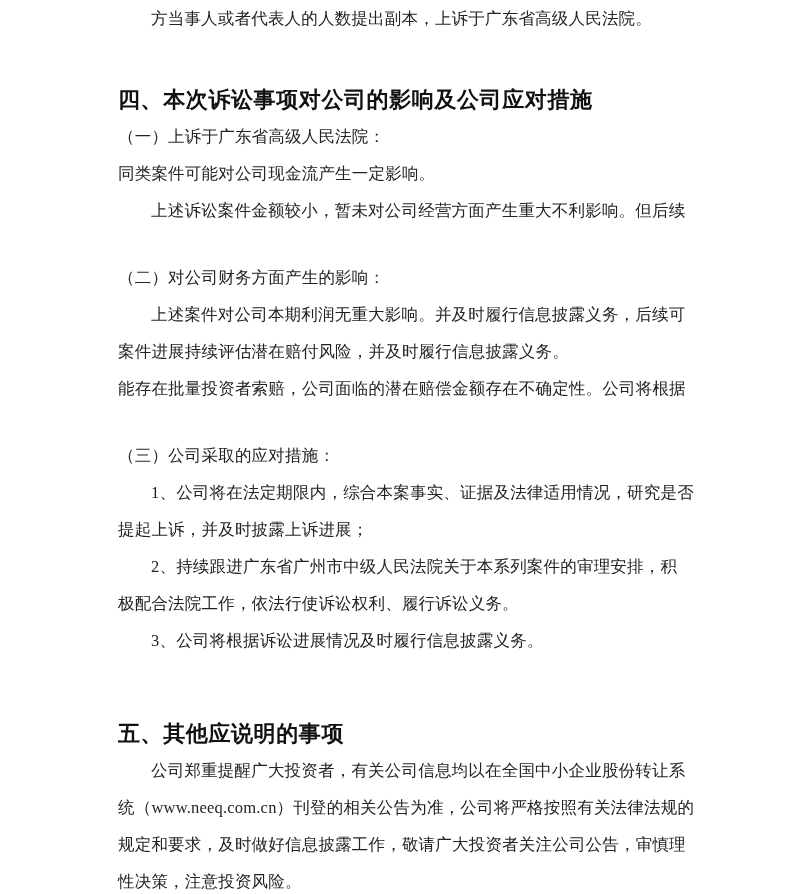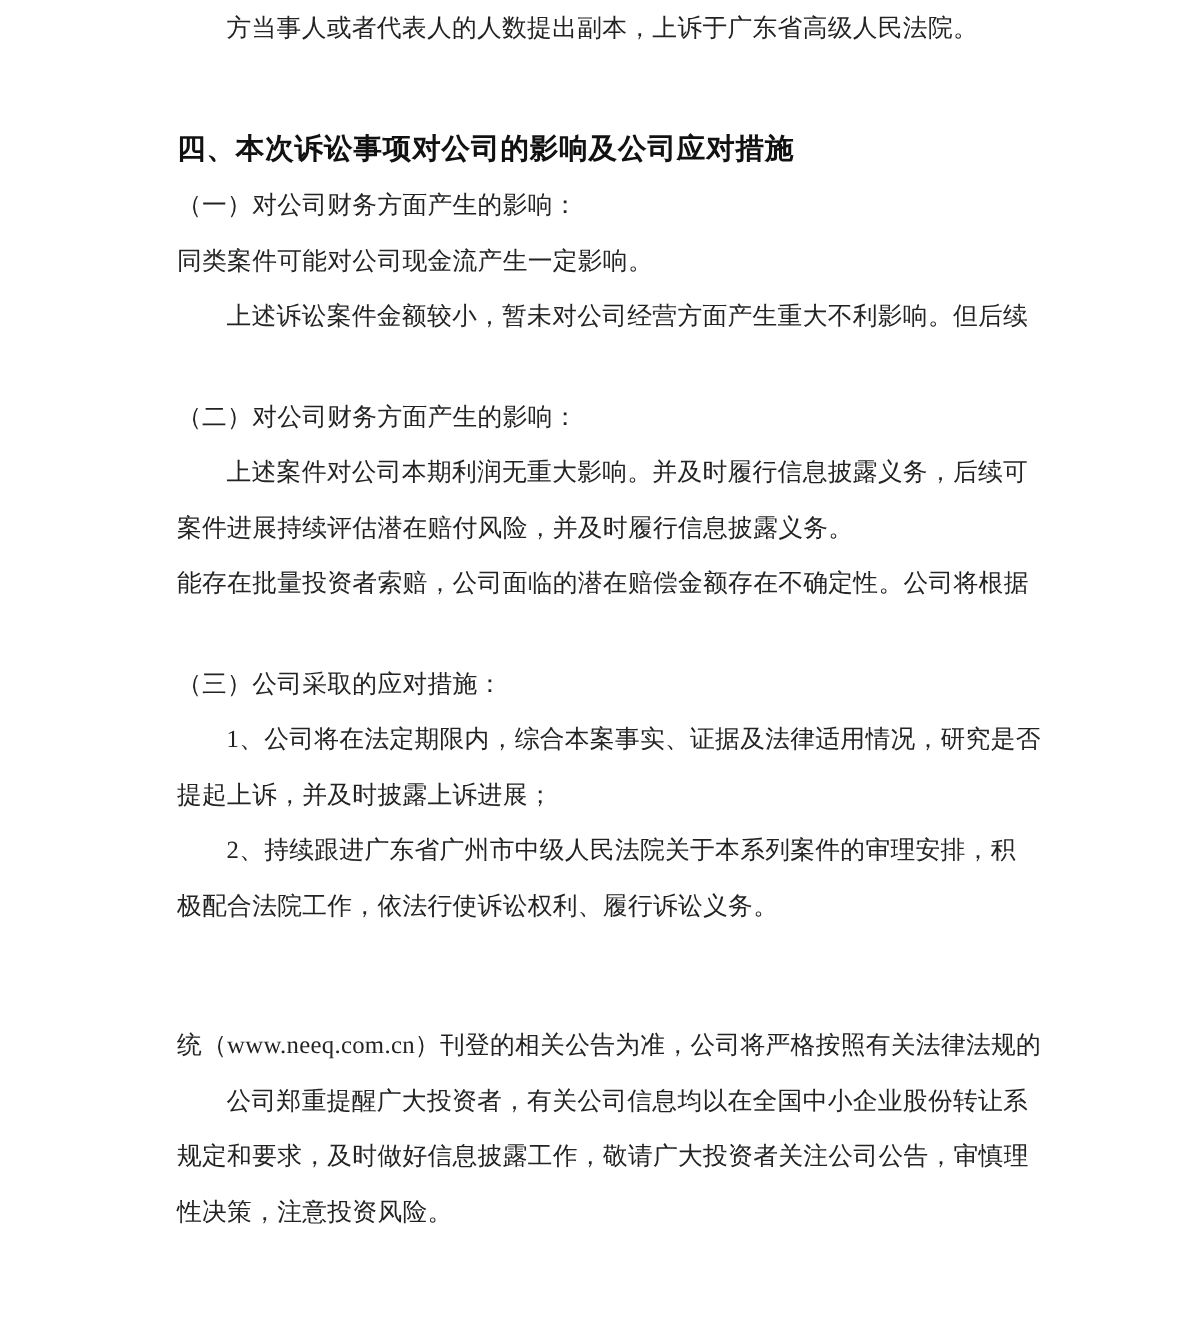--- a/index.html
+++ b/index.html
@@ -31,21 +31,21 @@
   
   .line {
     font-size: 16.5px;
     line-height: 37px;
     letter-spacing: 0.2px;
     white-space: nowrap;
     color: #232323;
   }
   .heading {
     margin: 0;
-    font-size: 19px;
+    font-size: 22px;
     line-height: 37px;
     font-weight: bold;
     color: #111111;
     letter-spacing: 0.6px;
     white-space: nowrap;
   }
   .indent2 {
     text-indent: 2em;
   }
   .spacer-md { height: 30px; }
@@ -60,43 +60,45 @@
 
 <div class="page">
   <div class="content">
 
     <div class="line indent2">方当事人或者代表人的人数提出副本，上诉于广东省高级人民法院。</div>
 
     <div class="spacer-lg"></div>
 
     <div class="heading">四、本次诉讼事项对公司的影响及公司应对措施</div>
 
-    <div class="line">（一）对公司财务方面产生的影响：</div>
+    <div class="line">（一）上诉于广东省高级人民法院：</div>
     <div class="line">同类案件可能对公司现金流产生一定影响。</div>
     <div class="line indent2">上述诉讼案件金额较小，暂未对公司经营方面产生重大不利影响。但后续</div>
 
     <div class="spacer-md"></div>
 
     <div class="line">（二）对公司财务方面产生的影响：</div>
     <div class="line indent2">上述案件对公司本期利润无重大影响。并及时履行信息披露义务，后续可</div>
     <div class="line">案件进展持续评估潜在赔付风险，并及时履行信息披露义务。</div>
     <div class="line">能存在批量投资者索赔，公司面临的潜在赔偿金额存在不确定性。公司将根据</div>
 
     <div class="spacer-md"></div>
 
     <div class="line">（三）公司采取的应对措施：</div>
 
     <div class="line indent2">1、公司将在法定期限内，综合本案事实、证据及法律适用情况，研究是否</div>
     <div class="line">提起上诉，并及时披露上诉进展；</div>
 
     <div class="line indent2">2、持续跟进广东省广州市中级人民法院关于本系列案件的审理安排，积</div>
     <div class="line">极配合法院工作，依法行使诉讼权利、履行诉讼义务。</div>
 
+    <div class="line indent2">3、公司将根据诉讼进展情况及时履行信息披露义务。</div>
 
     <div class="spacer-xl"></div>
 
+    <div class="heading">五、其他应说明的事项</div>
+    <div class="line indent2">公司郑重提醒广大投资者，有关公司信息均以在全国中小企业股份转让系</div>
     <div class="line url">统（www.neeq.com.cn）刊登的相关公告为准，公司将严格按照有关法律法规的</div>
-    <div class="line indent2">公司郑重提醒广大投资者，有关公司信息均以在全国中小企业股份转让系</div>
     <div class="line">规定和要求，及时做好信息披露工作，敬请广大投资者关注公司公告，审慎理</div>
     <div class="line">性决策，注意投资风险。</div>
 
   </div>
 </div>
 
 </body></html>

